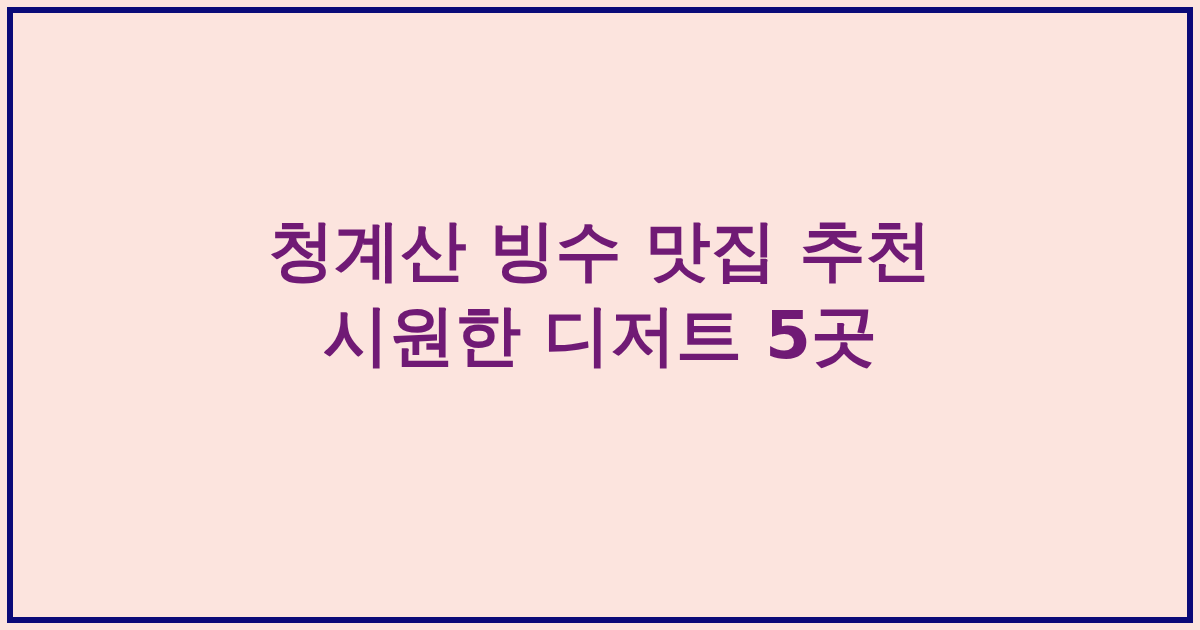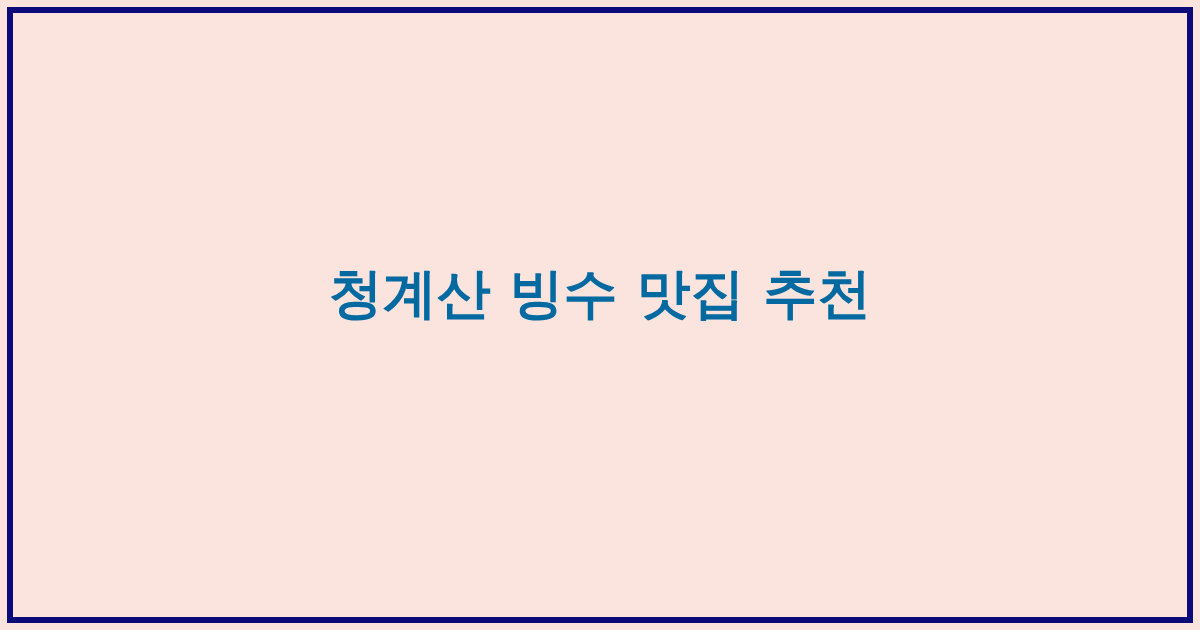--- a/index.html
+++ b/index.html
@@ -41,37 +41,38 @@
   
   .headline {
     width: 100%;
     text-align: center;
     padding-bottom: 44px; 
     user-select: none;
   }
 
   .headline-line {
     display: block;
-    color: #0369a1;
+    color: #701a75;
     font-family: "DejaVu Sans", "Liberation Sans", sans-serif;
     font-weight: 700;
-    font-size: 54px;
+    font-size: 66px;
     line-height: 85px;
     letter-spacing: 0px;
     white-space: nowrap;
   }
 </style>
 </head>
 <body>
 
 <div class="thumbnail-card">
 
   <div class="frame">
 
     <div class="headline">
 
       <span class="headline-line">청계산 빙수 맛집 추천</span>
 
 
+      <span class="headline-line">시원한 디저트 5곳</span>
 
     </div>
   </div>
 </div>
 
 </body></html>

